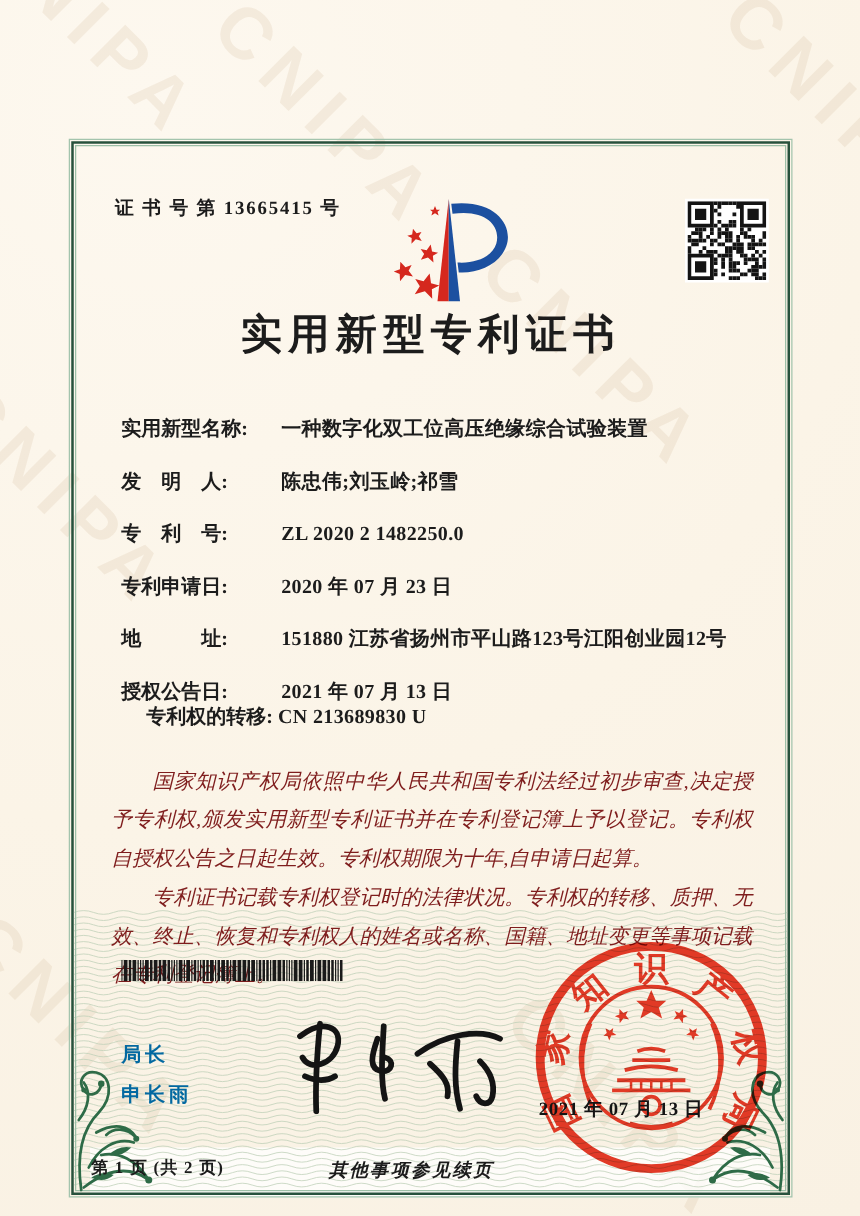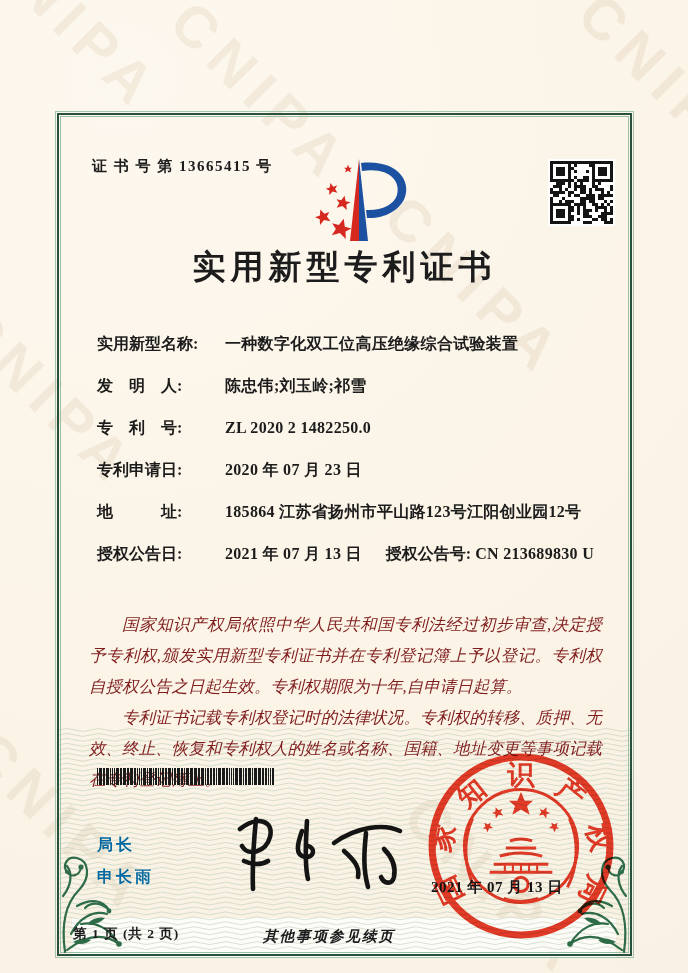--- a/index.html
+++ b/index.html
@@ -366,26 +366,26 @@
     <div class="field-row">
       <span class="f-label">发　明　人:</span><span class="f-value">陈忠伟;刘玉岭;祁雪</span>
     </div>
     <div class="field-row">
       <span class="f-label">专　利　号:</span><span class="f-value">ZL 2020 2 1482250.0</span>
     </div>
     <div class="field-row">
       <span class="f-label">专利申请日:</span><span class="f-value">2020 年 07 月 23 日</span>
     </div>
     <div class="field-row">
-      <span class="f-label">地　　　址:</span><span class="f-value">185864 江苏省扬州市平山路123号江阳创业园12号</span>
+      <span class="f-label">地　　　址:</span><span class="f-value">151880 江苏省扬州市平山路123号江阳创业园12号</span>
     </div>
     <div class="field-row">
       <span class="f-label">授权公告日:</span><span class="f-value">2021 年 07 月 13 日</span>
       <span class="f-inline">
-        <span>授权公告号:</span>
+        <span>专利权的转移:</span>
         <span class="f-value">CN 213689830 U</span>
       </span>
     </div>
   </div>
 
   <div class="body-text">
     <p>国家知识产权局依照中华人民共和国专利法经过初步审查,决定授予专利权,颁发实用新型专利证书并在专利登记簿上予以登记。专利权自授权公告之日起生效。专利权期限为十年,自申请日起算。</p>
     <p>专利证书记载专利权登记时的法律状况。专利权的转移、质押、无效、终止、恢复和专利权人的姓名或名称、国籍、地址变更等事项记载在专利登记簿上。</p>
   </div>
 

